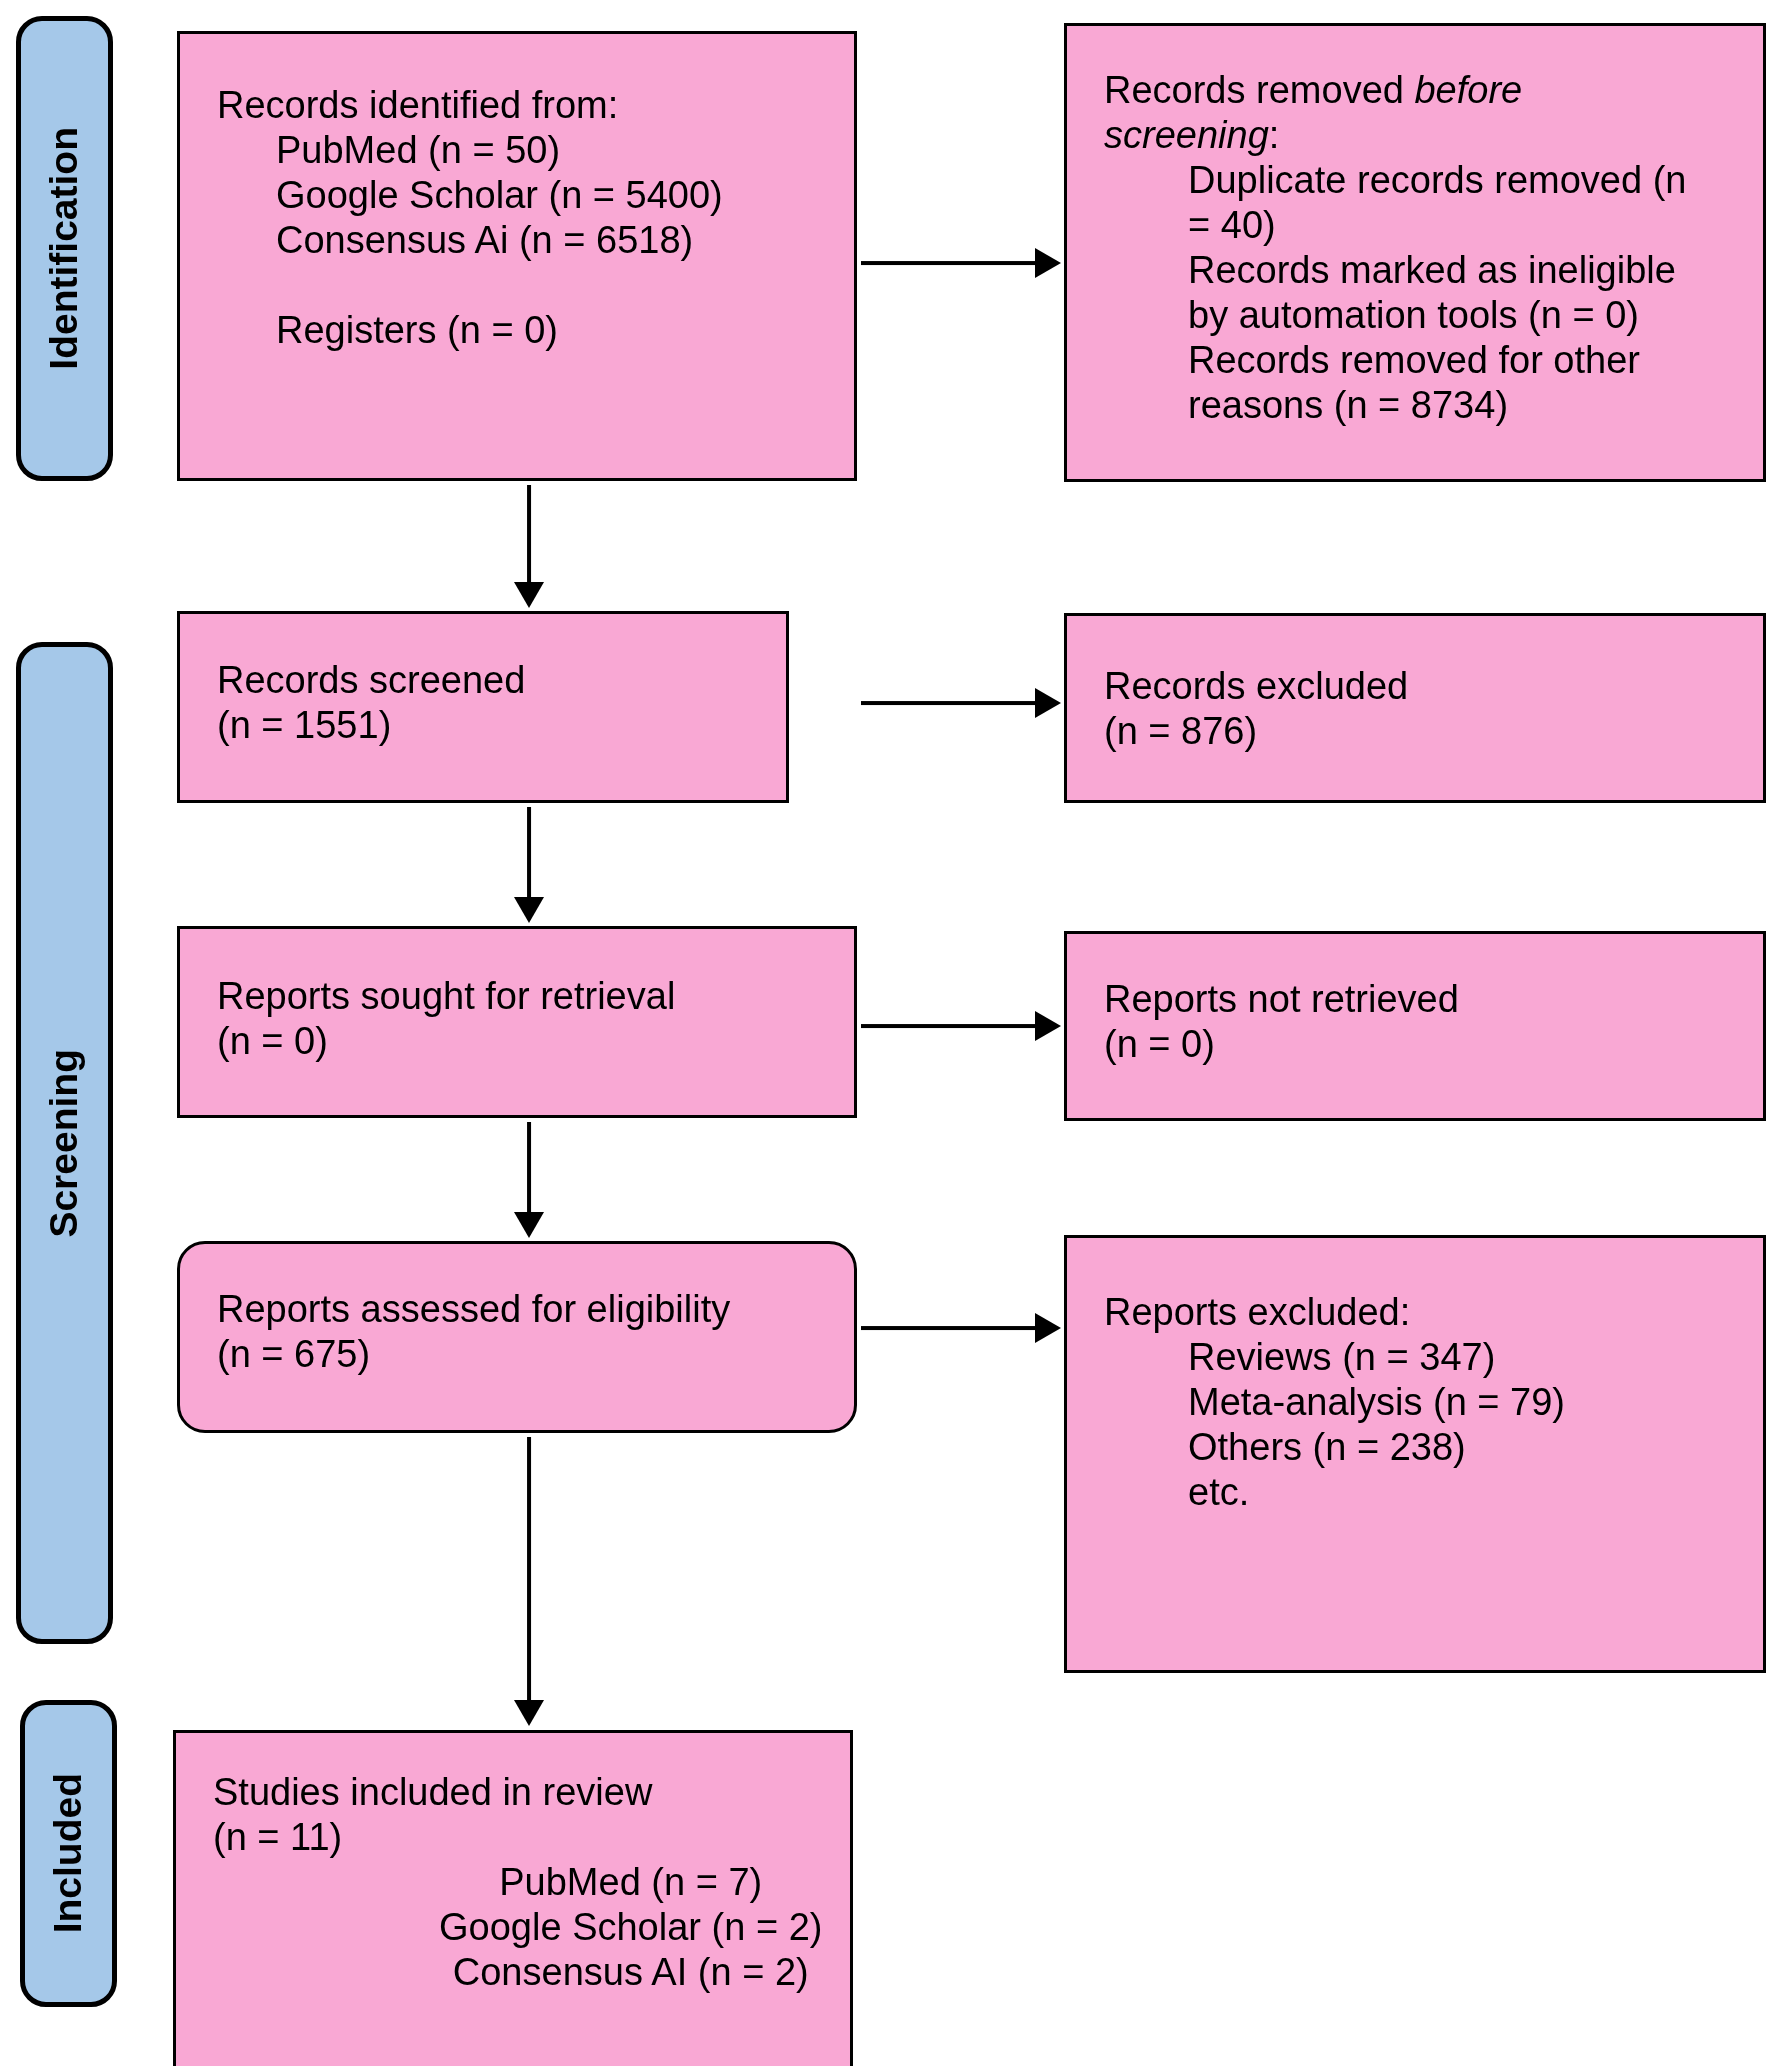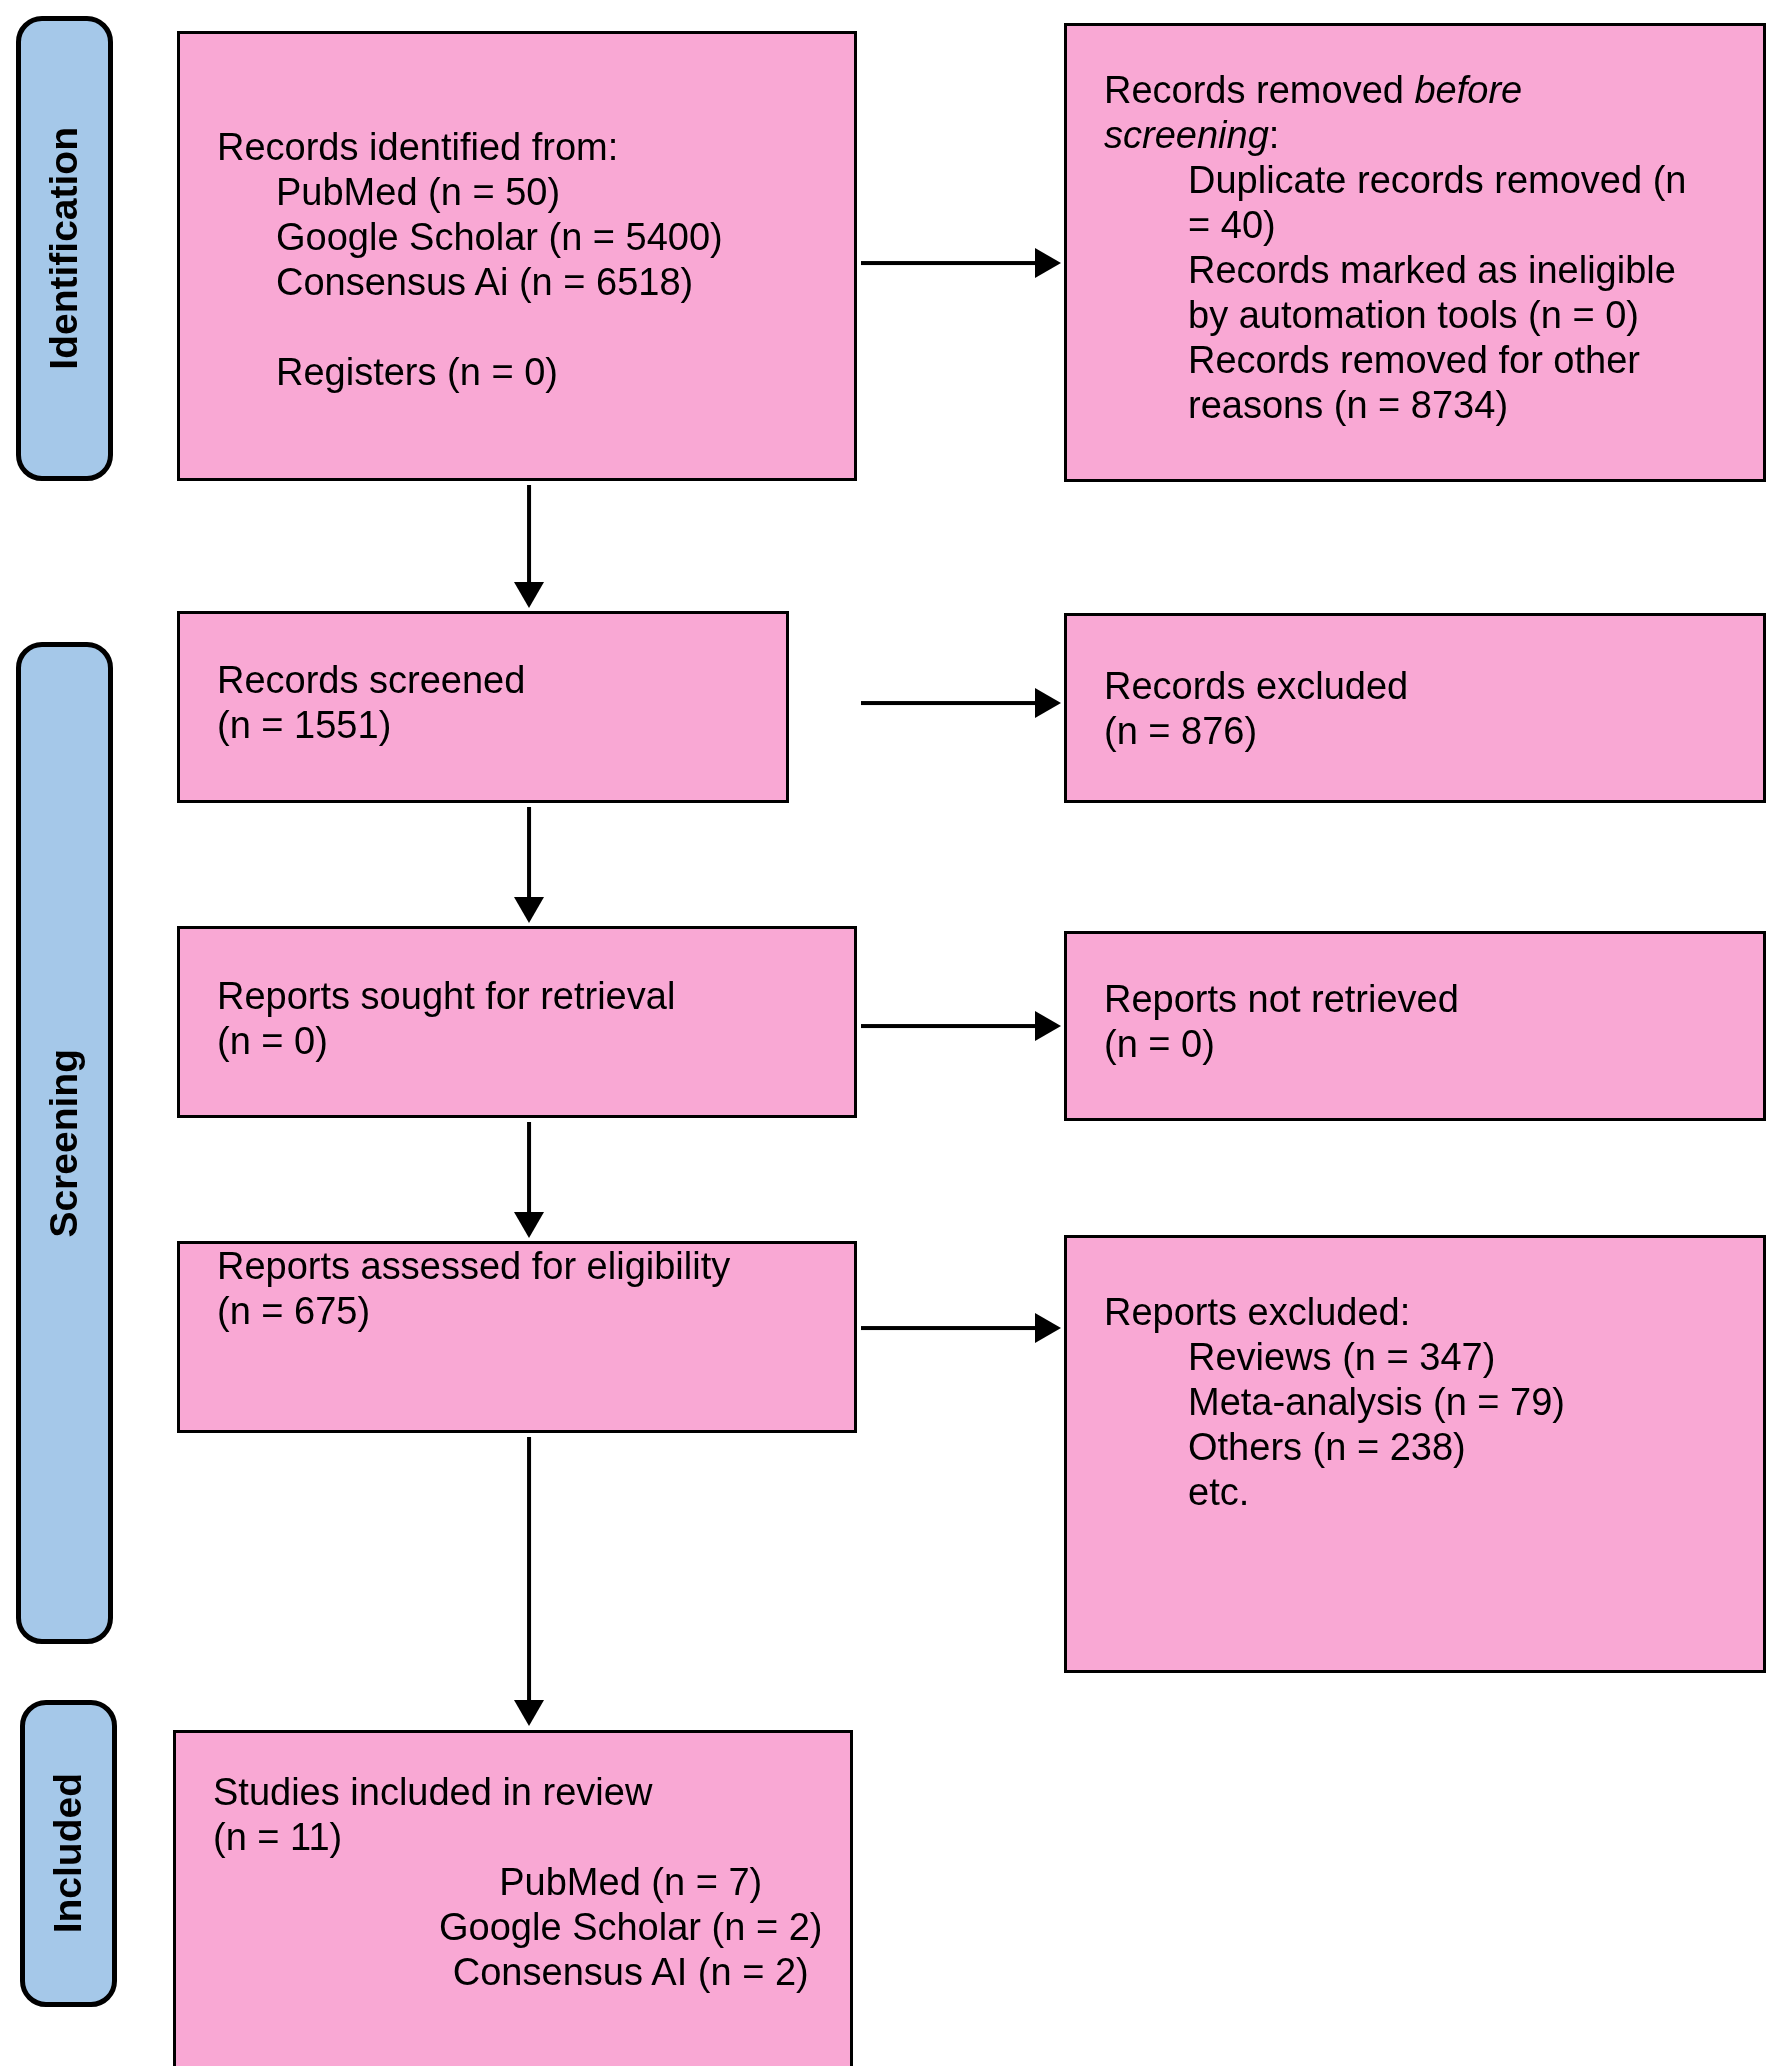--- a/index.html
+++ b/index.html
@@ -83,21 +83,21 @@
   <div class="side" style="left:15.8px; top:15.8px; width:97px; height:465px; background:#A5C8E9;">
     <span class="vtext">Identification</span>
   </div>
   <div class="side" style="left:15.8px; top:642px; width:97px; height:1002px; background:#A5C8E9;">
     <span class="vtext">Screening</span>
   </div>
   <div class="side" style="left:19.7px; top:1700px; width:97px; height:307px; background:#A5C8E9;">
     <span class="vtext">Included</span>
   </div>
 
-  <div class="box" style="left:177px; top:31px; width:680px; height:450px; padding-top:91px;">
+  <div class="box" style="left:177px; top:31px; width:680px; height:450px; padding-top:49px;">
     <div class="ln">Records identified from:</div>
     <div class="ln ind1">PubMed (n = 50)</div>
     <div class="ln ind1">Google Scholar (n = 5400)</div>
     <div class="ln ind1">Consensus Ai (n = 6518)</div>
     <div class="ln"></div>
     <div class="ln ind1">Registers (n = 0)</div>
   </div>
 
   <div class="box" style="left:1064px; top:22.5px; width:702px; height:459px; padding-top:42px;">
     <div class="ln">
@@ -127,21 +127,21 @@
   <div class="box" style="left:177px; top:926px; width:680px; height:192px; padding-top:45px;">
     <div class="ln">Reports sought for retrieval</div>
     <div class="ln">(n = 0)</div>
   </div>
 
   <div class="box" style="left:1064px; top:931px; width:702px; height:190px; padding-top:43px;">
     <div class="ln">Reports not retrieved</div>
     <div class="ln">(n = 0)</div>
   </div>
 
-  <div class="box" style="left:177px; top:1241px; width:680px; height:192px; ">
+  <div class="box" style="left:177px; top:1241px; width:680px; height:192px; padding-top:43px;border-radius:28px;">
     <div class="ln">Reports assessed for eligibility</div>
     <div class="ln">(n = 675)</div>
   </div>
 
   <div class="box" style="left:1064px; top:1235px; width:702px; height:438px; padding-top:52px;">
     <div class="ln">Reports excluded:</div>
     <div class="ln ind2">Reviews (n = 347)</div>
     <div class="ln ind2">Meta-analysis (n = 79)</div>
     <div class="ln ind2">Others (n = 238)</div>
     <div class="ln ind2">etc.</div>

